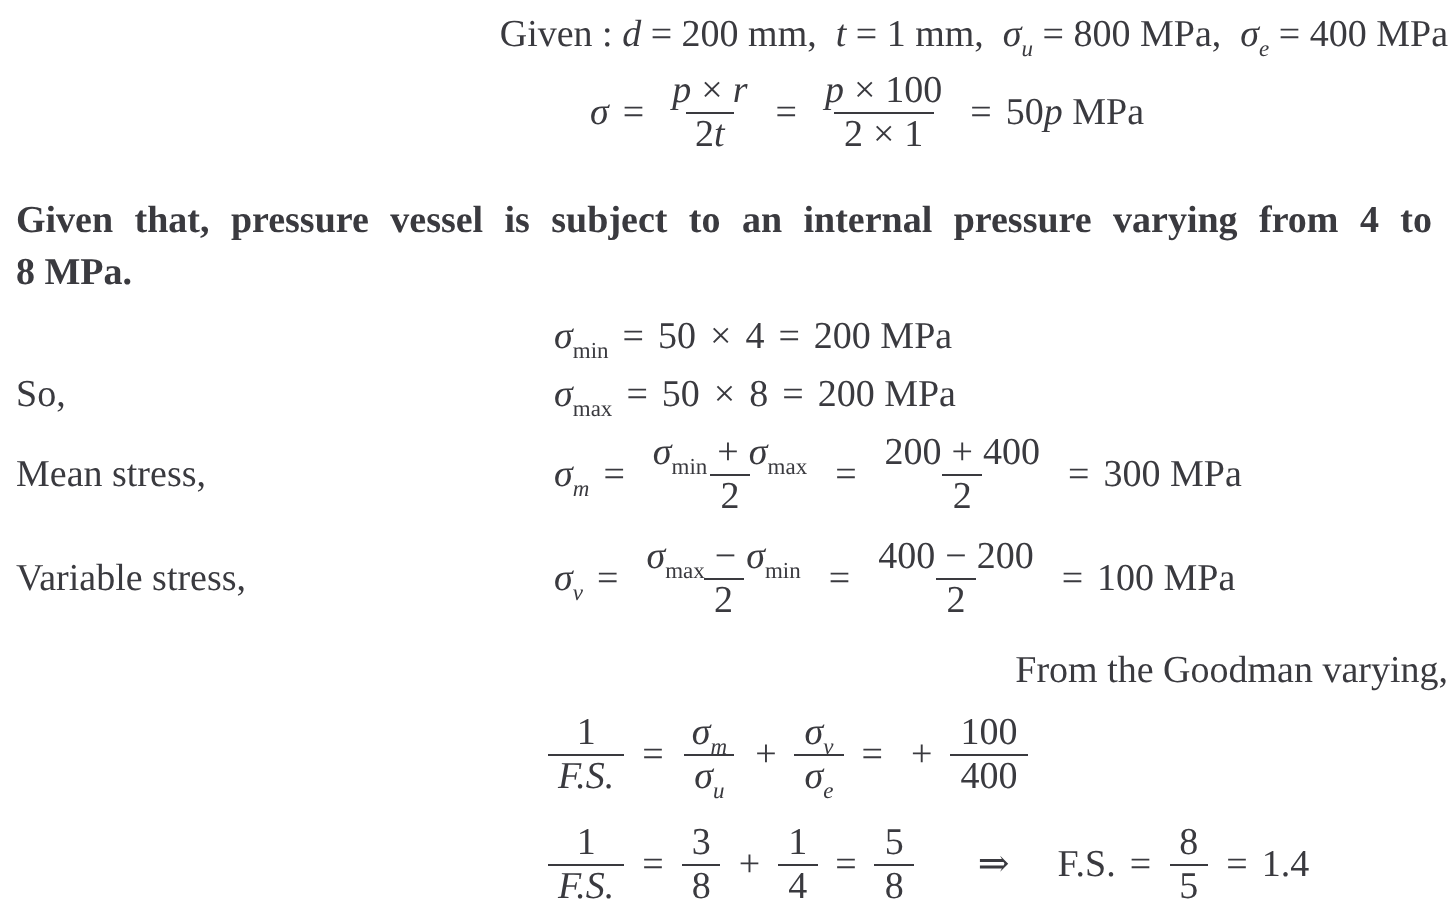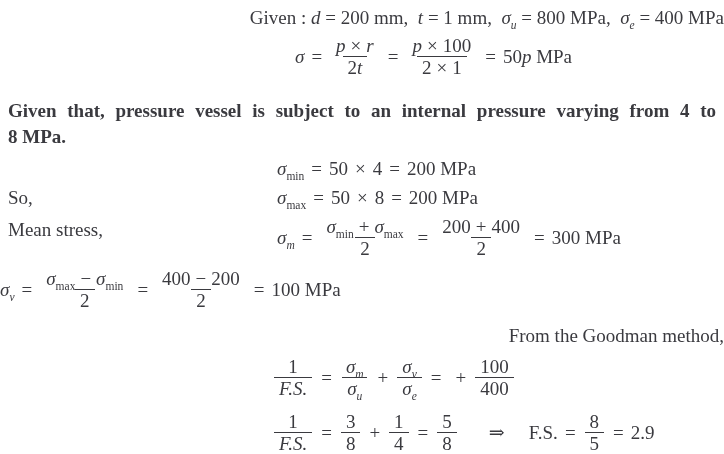--- a/index.html
+++ b/index.html
@@ -36,21 +36,21 @@
   
   .eq {
     display: flex;
     align-items: center;
     flex-wrap: nowrap;
   }
   .eq-sigma    { margin: 5px 0 4px 295px; }
   .eq-goodman1 { margin: 8px 0 0 272px; }
   .eq-goodman2 { margin: 12px 0 0 272px; }
 
-  .row { display: flex; align-items: flex-start; }
+  .row { display: flex; align-items: center; }
   .row-so { margin-top: 4px; align-items: flex-end; }
   .row-mean { margin-top: 4px; }
   .row-variable { margin-top: 9px; }
   .label {
     flex: 0 0 269px;
     padding-left: 8px;
     line-height: 28px;
     white-space: nowrap;
   }
   .row-so .label { line-height: 29px; }
@@ -176,20 +176,21 @@
           <span class="den">
             <span class="tk">2</span>
           </span>
         </span>
         <span class="tk op">=</span>
         <span class="tk">300 MPa</span>
       </div>
   </div>
 
   <div class="row row-variable">
+    <div class="label">Variable stress,</div>
     <div class="eq">
         <span class="tk it">σ<sub class="sb">v</sub></span>
         <span class="tk op">=</span>
         <span class="frac">
           <span class="num">
             <span class="tk it">σ<sub class="sb rm">max</sub></span>
             <span class="tk op">−</span>
             <span class="tk it">σ<sub class="sb rm">min</sub></span>
           </span>
           <span class="den">
@@ -205,21 +206,21 @@
           </span>
           <span class="den">
             <span class="tk">2</span>
           </span>
         </span>
         <span class="tk op">=</span>
         <span class="tk">100 MPa</span>
       </div>
   </div>
 
-  <div class="textline line-goodman">From the Goodman method,</div>
+  <div class="textline line-goodman">From the Goodman varying,</div>
 
   <div class="eq eq-goodman1">
       <span class="frac">
         <span class="num">
           <span class="tk">1</span>
         </span>
         <span class="den">
           <span class="tk it">F.S.</span>
         </span>
       </span>
@@ -294,16 +295,16 @@
       <span class="tk op">=</span>
       <span class="frac">
         <span class="num">
           <span class="tk">8</span>
         </span>
         <span class="den">
           <span class="tk">5</span>
         </span>
       </span>
       <span class="tk op">=</span>
-      <span class="tk">2.9</span>
+      <span class="tk">1.4</span>
     </div>
 
 </div>
 
 </body></html>

